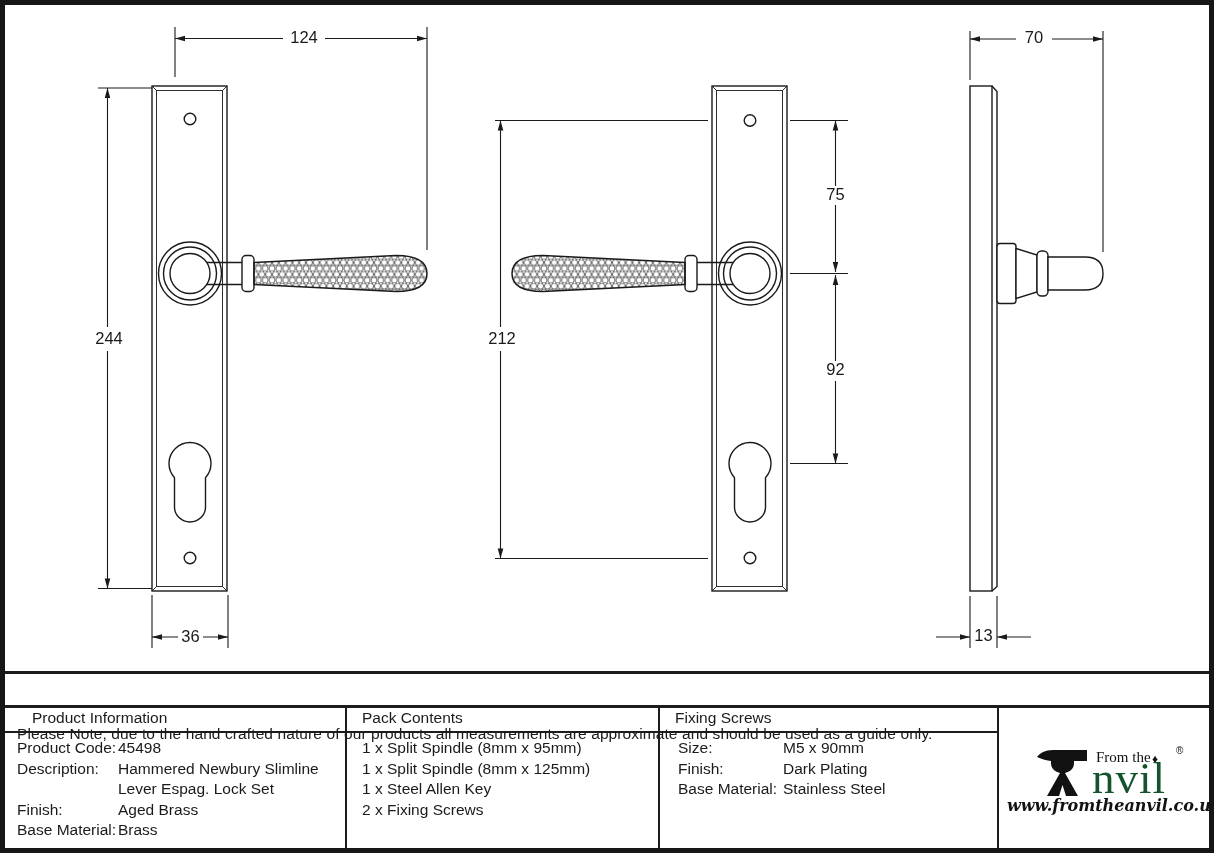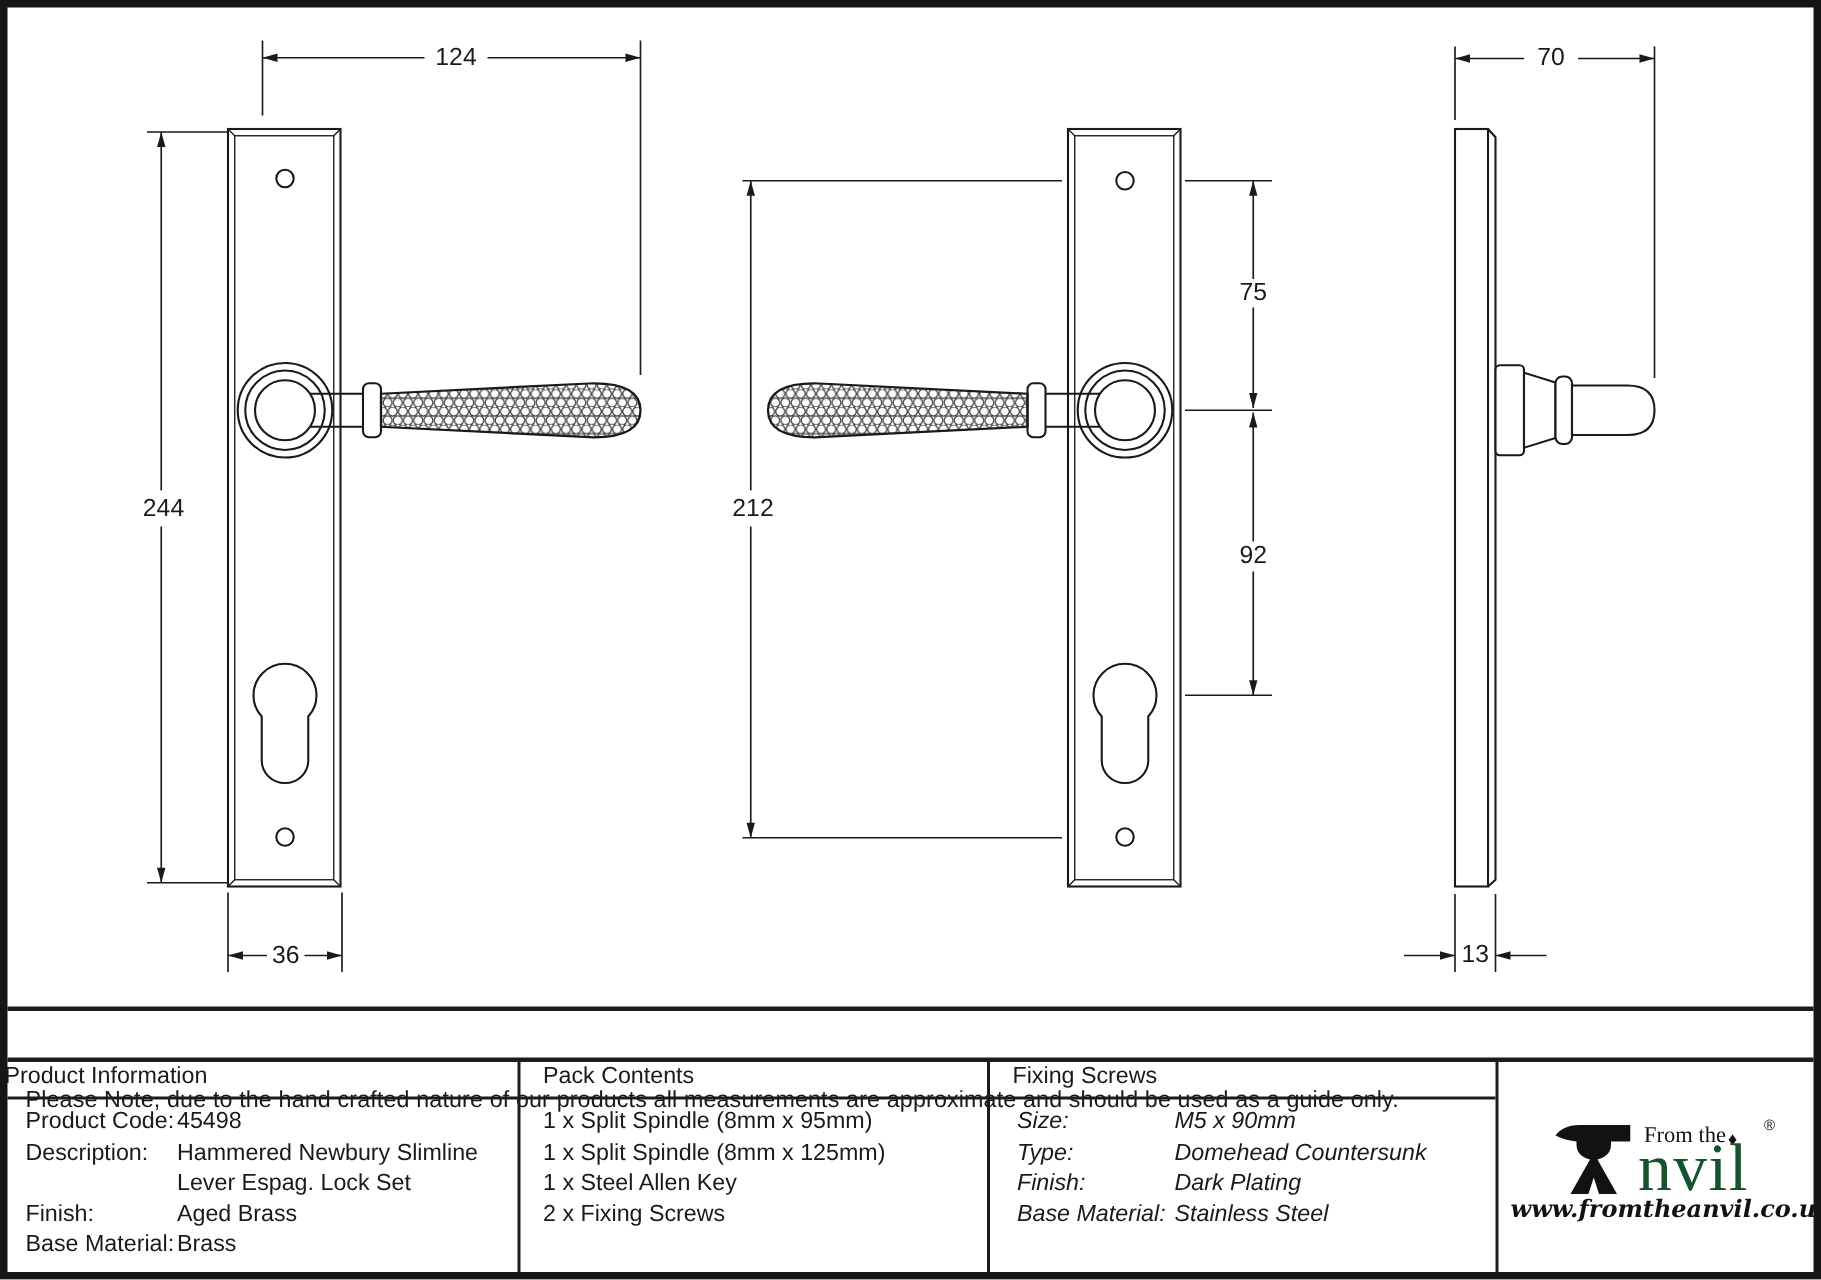--- a/index.html
+++ b/index.html
@@ -129,42 +129,41 @@
 
   <div class="hline" style="left:5px; right:5px; top:671px; height:2.5px;"></div>
   <div class="note-text">Please Note, due to the hand crafted nature of our products all measurements are approximate and should be used as a guide only.</div>
   <div class="hline" style="left:5px; right:5px; top:705px; height:2.5px;"></div>
 
   <div class="hline" style="left:5px; top:731px; width:992px; height:2px;"></div>
   <div class="vline" style="left:345px; top:707.5px; width:2px; height:140.5px;"></div>
   <div class="vline" style="left:658px; top:707.5px; width:2px; height:140.5px;"></div>
   <div class="vline" style="left:997px; top:707.5px; width:2px; height:140.5px;"></div>
 
-  <div class="th" style="left:3px;">Product Information</div>
+  <div class="th" style="left:32px;">Product Information</div>
   <div class="th" style="left:362px;">Pack Contents</div>
   <div class="th" style="left:675px;">Fixing Screws</div>
 
   <div class="col col-pi" style="left:17px; width:325px;">
     <div class="trow"><span class="lbl">Product Code:</span><span>45498</span></div>
     <div class="trow"><span class="lbl">Description:</span><span>Hammered Newbury Slimline</span></div>
     <div class="trow"><span class="lbl"></span><span>Lever Espag. Lock Set</span></div>
     <div class="trow"><span class="lbl">Finish:</span><span>Aged Brass</span></div>
     <div class="trow"><span class="lbl">Base Material:</span><span>Brass</span></div>
   </div>
 
   <div class="col" style="left:362px; width:290px;">
     <div class="trow">1 x Split Spindle (8mm x 95mm)</div>
     <div class="trow">1 x Split Spindle (8mm x 125mm)</div>
     <div class="trow">1 x Steel Allen Key</div>
     <div class="trow">2 x Fixing Screws</div>
   </div>
 
-  <div class="col col-fs" style="left:678px; width:315px;font-style:italic;">
+  <div class="col col-fs" style="left:678px; width:315px;">
     <div class="trow"><span class="lbl">Size:</span><span>M5 x 90mm</span></div>
-    <div class="trow"><span class="lbl">Type:</span><span>Domehead Countersunk</span></div>
     <div class="trow"><span class="lbl">Finish:</span><span>Dark Plating</span></div>
     <div class="trow"><span class="lbl">Base Material:</span><span>Stainless Steel</span></div>
   </div>
 
   <div class="logo-cell">
     <svg class="anvil-svg" width="50" height="50" viewBox="0 0 50 50">
       <path fill="#121212" d="M50,4 H16 C8,4 3,7 0,11 C5,13.5 10,14.5 14,15 L14,17
                C14,22 17,25.5 23,27 L10,50 H22 L25.5,39 L29,50 H41 L28,27
                C34,25.5 37,22 37,17 V15 H50 Z"></path>
     </svg>

